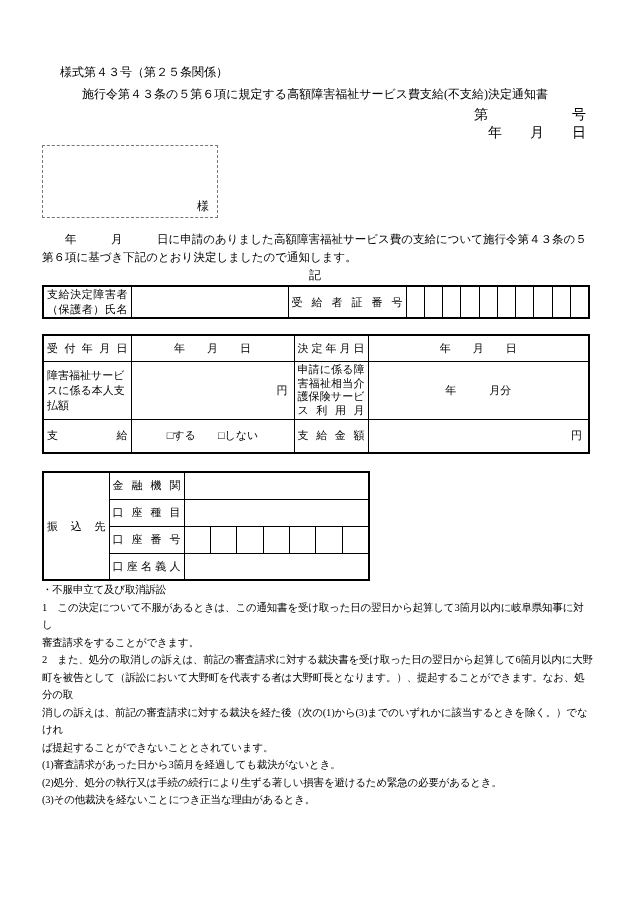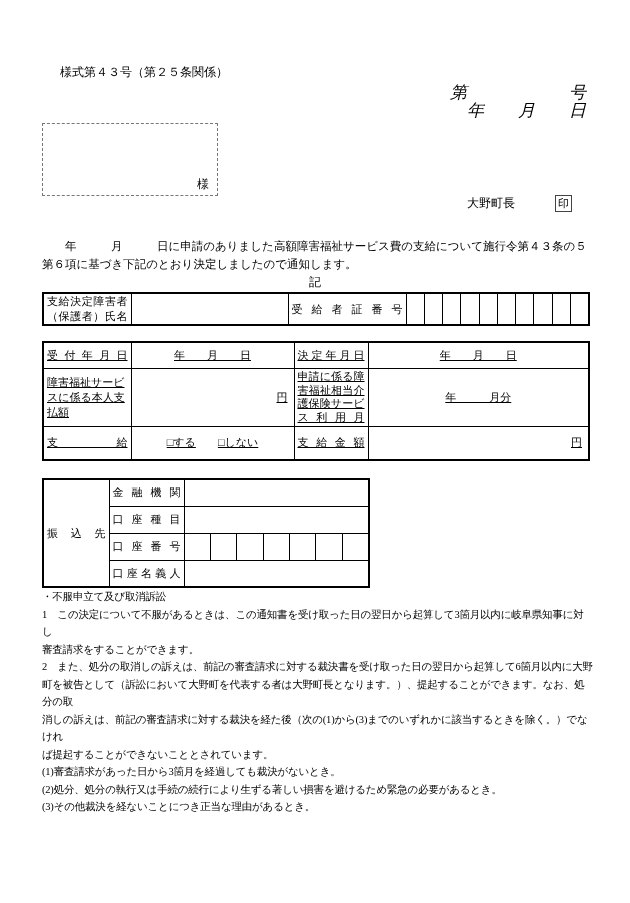--- a/index.html
+++ b/index.html
@@ -1,41 +1,41 @@
 <!DOCTYPE html>
 <html><head>
 <meta charset="utf-8">
 <style>
   html,body { margin:0; padding:0; background:#fff; }
   body { width:630px; height:903px; font-family:"Liberation Serif","DejaVu Serif",serif; color:#000; }
   .page { width:630px; height:903px; padding:0 42px; box-sizing:border-box; overflow:hidden; }
 
   .form-number { margin:64px 0 0 18px; font-size:12px; line-height:16px; }
   .title { margin-top:6px; text-align:center; font-size:12px; line-height:16px; }
-  .docno, .docdate { text-align:right; font-size:17px; line-height:18px; padding-right:2px;font-style:italic; }
+  .docno, .docdate { text-align:right; font-size:14px; line-height:18px; padding-right:2px; }
   .docno { margin-top:4px; }
 
   .addr-box { margin-top:3px; width:176px; height:73px; border:1px dashed #777;
               box-sizing:border-box; display:flex; align-items:flex-end; justify-content:flex-end;
               padding:0 8px 2px 0; font-size:12px; }
 
   .issuer-row { display:flex; justify-content:flex-end; align-items:center; height:19px; margin-top:-2px; }
   .issuer { font-size:12px; }
   .seal { width:17px; height:17px; border:1px solid #444; box-sizing:border-box;
           display:flex; align-items:center; justify-content:center; font-size:11px;
           margin-left:40px; margin-right:16px; }
 
-  .body-par { margin-top:24px; font-size:11.5px; line-height:18px; white-space:pre-line; }
+  .body-par { margin-top:12px; font-size:11.5px; line-height:18px; white-space:pre-line; }
   .ki { margin-top:2px; text-align:center; font-size:12px; line-height:14px; }
 
   table.t { border-collapse:collapse; table-layout:fixed; border:2px solid #000; }
   table.t td { border:1px solid #000; font-size:11px; padding:0 3px; vertical-align:middle;
                box-sizing:border-box; overflow:hidden; }
   .t1 { width:546px; margin-top:3px; }
-  .t2 { width:546px; margin-top:15px;text-decoration:underline; }
+  .t2 { width:546px; margin-top:15px; }
   .t3 { width:326px; margin-top:17px; }
   .t1 tr { height:29px; }
   .t2 tr.r1 { height:26px; }
   .t2 tr.r2 { height:58px;padding-left:24px; }
   .t2 tr.r3 { height:34px; }
   .t2 tr.r4 { height:36px; }
   .t3 tr { height:27px; }
 
   .jlast { text-align:justify; text-align-last:justify; }
   .pre { white-space:pre-line; }
@@ -54,31 +54,28 @@
 
   .footer { width:552px; font-size:10.5px; line-height:17.5px;
             letter-spacing:-0.2px; white-space:pre-line; }
 </style>
 </head>
 <body>
 
 <div class="page">
 
   <div class="form-number">様式第４３号（第２５条関係）</div>
+  <div class="title">施行令第４３条の５第６項に規定する高額障害福祉サービス費支給(不支給)決定通知書</div>
   <div class="docno">第　　　　　　号</div>
   <div class="docdate">年　　月　　日</div>
 
   <div class="addr-box">
     <span>様</span>
   </div>
 
-  <div class="issuer-row">
-    <span class="issuer">大野町長</span>
-    <span class="seal">印</span>
-  </div>
 
   <div class="body-par">　　年　　　月　　　日に申請のありました高額障害福祉サービス費の支給について施行令第４３条の５
 第６項に基づき下記のとおり決定しましたので通知します。</div>
   <div class="ki">記</div>
 
   <table class="t t1">
     <colgroup>
         <col style="width:88px">
         <col style="width:157px">
         <col style="width:118px">

